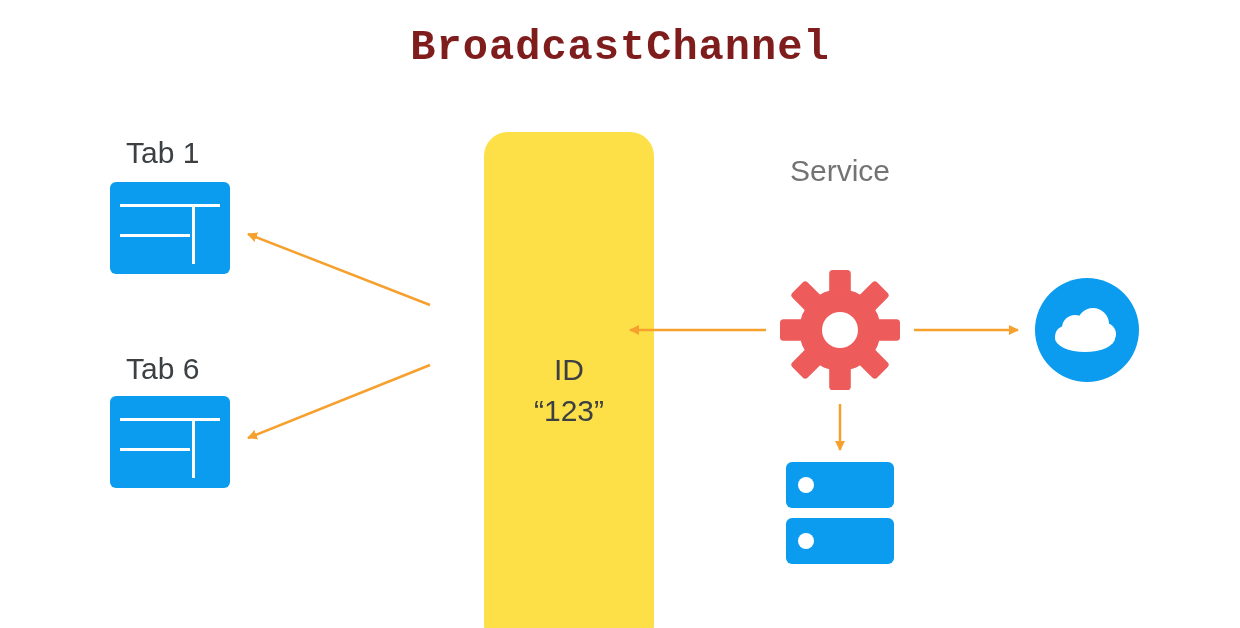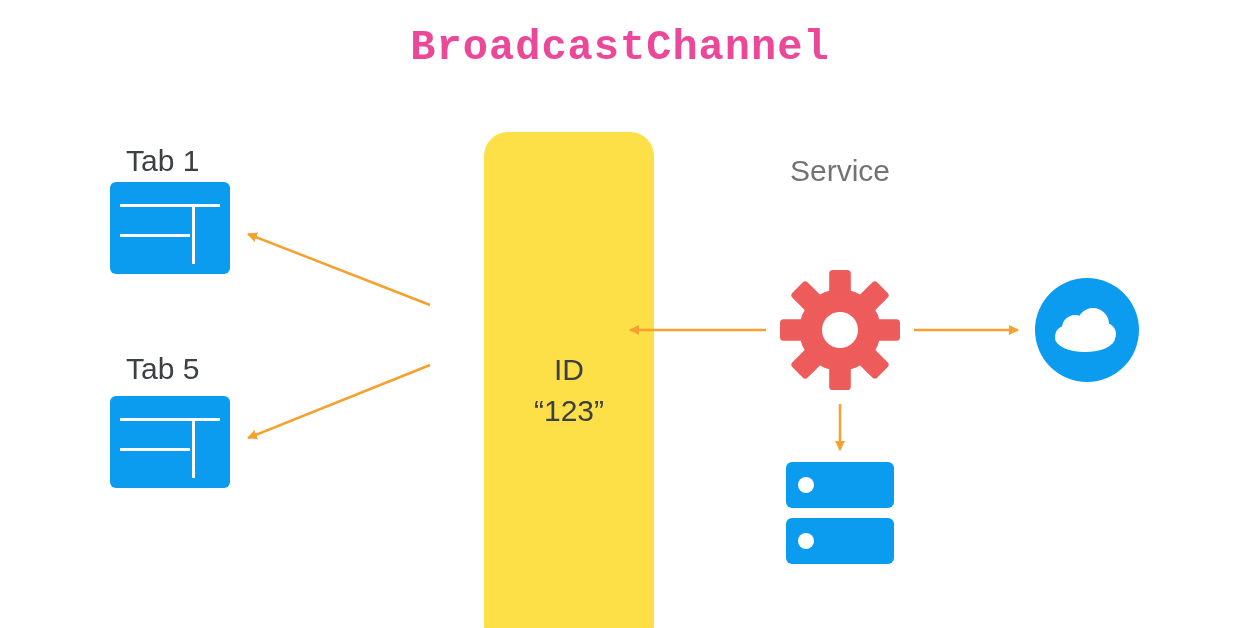--- a/index.html
+++ b/index.html
@@ -19,21 +19,21 @@
   .title {
     position: absolute;
     top: 24px;
     left: 0;
     width: 100%;
     text-align: center;
     font-family: "Courier New", Courier, monospace;
     font-weight: bold;
     font-size: 42px;
     letter-spacing: 1px;
-    color: #ec4899;
+    color: #7f1d1d;
   }
 
   
   .tab-label {
     position: absolute;
     font-size: 30px;
     color: #3c4043;
   }
   .tab-icon {
     position: absolute;
@@ -110,29 +110,29 @@
     pointer-events: none;
   }
 </style>
 </head>
 <body>
 
 <div class="stage">
 
   <div class="title">BroadcastChannel</div>
 
-  <div class="tab-label" style="left:126px; top:144px;">Tab 1</div>
+  <div class="tab-label" style="left:126px; top:136px;">Tab 1</div>
   <svg class="tab-icon" style="left:110px; top:182px;" viewBox="0 0 120 92">
     <rect x="0" y="0" width="120" height="92" rx="6" fill="#0b9bef"></rect>
     <rect x="10" y="22" width="100" height="3" fill="#ffffff"></rect>
     <rect x="10" y="52" width="70" height="3" fill="#ffffff"></rect>
     <rect x="82" y="25" width="3" height="57" fill="#ffffff"></rect>
   </svg>
 
-  <div class="tab-label" style="left:126px; top:352px;">Tab 5</div>
+  <div class="tab-label" style="left:126px; top:352px;">Tab 6</div>
   <svg class="tab-icon" style="left:110px; top:396px;" viewBox="0 0 120 92">
     <rect x="0" y="0" width="120" height="92" rx="6" fill="#0b9bef"></rect>
     <rect x="10" y="22" width="100" height="3" fill="#ffffff"></rect>
     <rect x="10" y="52" width="70" height="3" fill="#ffffff"></rect>
     <rect x="82" y="25" width="3" height="57" fill="#ffffff"></rect>
   </svg>
 
   <div class="channel">
     <div class="channel-text"><span>ID</span>
 <span>“123”</span></div>

